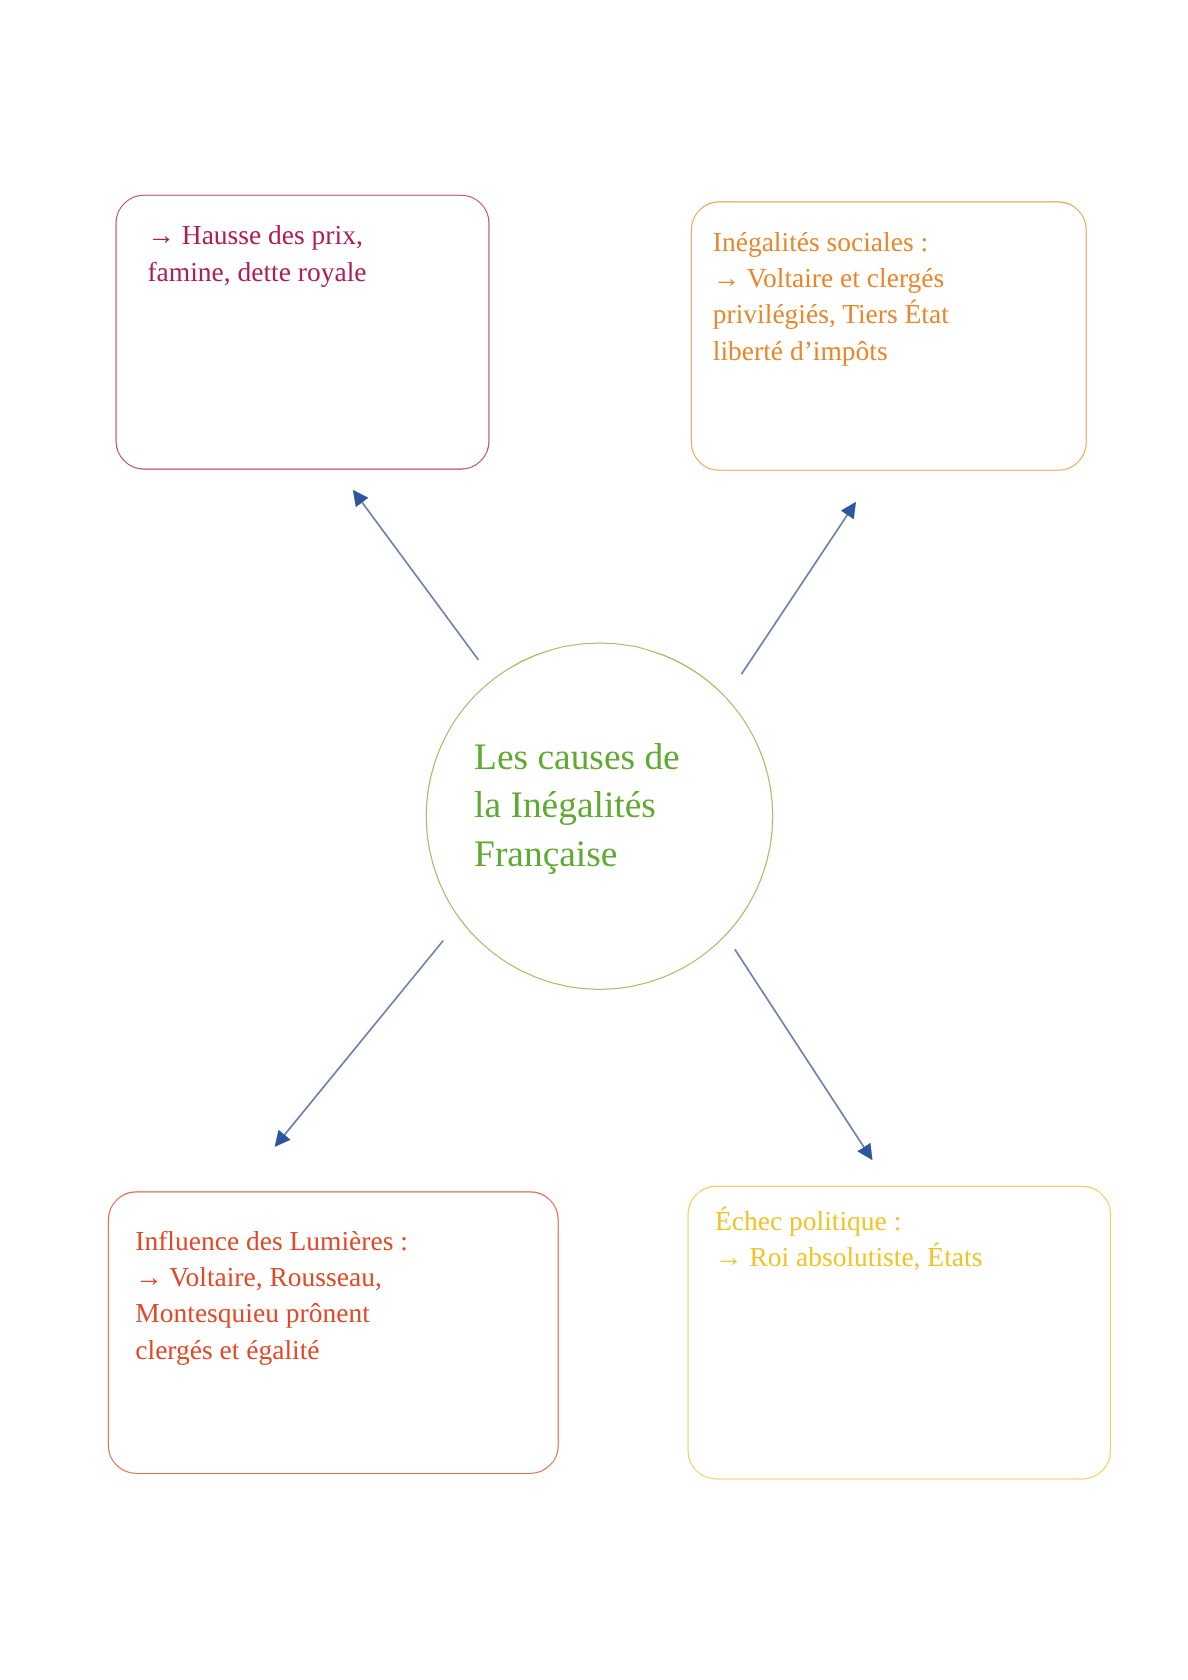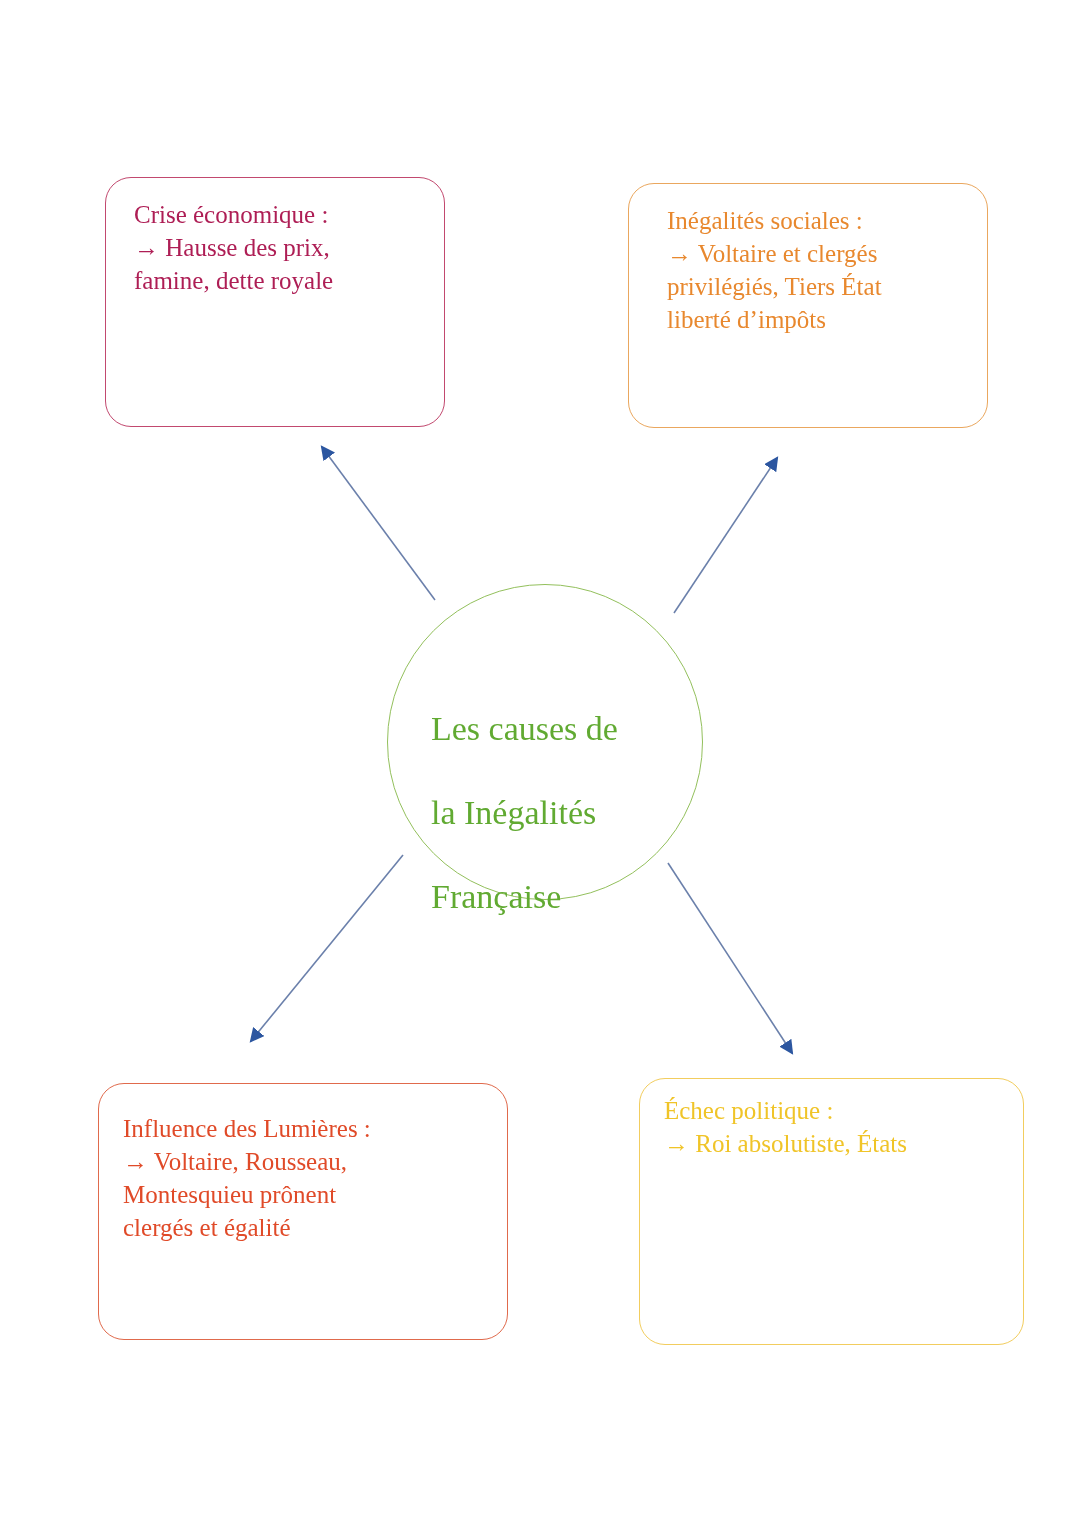--- a/index.html
+++ b/index.html
@@ -46,74 +46,71 @@
     width: 340px; height: 250px;
     border: 1.5px solid var(--tl-border, #c2496f);
     color: var(--tl-text, #ae1e55);
     padding: 20px 28px;
   }
   .box-tr {
     left: 628px; top: 183px;
     width: 360px; height: 245px;
     border: 1.5px solid var(--tr-border, #eaa75e);
     color: var(--tr-text, #e8882e);
-    padding: 20px 38px;
+    padding: 20px 19px;
   }
   .box-bl {
     left: 98px; top: 1083px;
     width: 410px; height: 257px;
     border: 1.5px solid var(--bl-border, #e06a4c);
     color: var(--bl-text, #e04a28);
     padding: 28px 24px;
   }
   .box-br {
     left: 625px; top: 1078px;
     width: 385px; height: 267px;
     border: 1.5px solid var(--br-border, #f2cd5e);
     color: var(--br-text, #f0c428);
     padding: 15px 24px;
-    margin-left: 14px;
   }
   .central-topic {
     position: absolute;
     left: 387px; top: 584px;
     width: 316px; height: 316px;
     box-sizing: border-box;
     border: 1.5px solid var(--center-border, #93c05c);
     border-radius: 50%;
     background: #ffffff;
     color: var(--center-text, #61aa32);
     font-size: 34px;
     line-height: 44px;
     padding: 82px 0 0 43px;
   }
   .central-topic .line {
     white-space: nowrap;
-    margin-top: 40px;
   }
 </style>
 </head>
 <body>
 
 <div class="canvas">
 
   <svg class="arrows" width="1080" height="1527" viewBox="0 0 1080 1527" xmlns="http://www.w3.org/2000/svg">
     <defs>
       <marker id="arrowhead" viewBox="0 0 10 10" refX="8.5" refY="5" markerWidth="9" markerHeight="9" orient="auto-start-reverse">
         <path d="M0,0 L10,5 L0,10 z"></path>
       </marker>
     </defs>
     <line x1="435" y1="600" x2="322" y2="447" marker-end="url(#arrowhead)"></line>
     <line x1="674" y1="613" x2="777" y2="458" marker-end="url(#arrowhead)"></line>
     <line x1="403" y1="855" x2="251" y2="1041" marker-end="url(#arrowhead)"></line>
     <line x1="668" y1="863" x2="792" y2="1053" marker-end="url(#arrowhead)"></line>
   </svg>
 
   <div class="node box-tl">
-    <div class="line">Crise économique :</div>
     <div class="line">→ Hausse des prix,</div>
     <div class="line">famine, dette royale</div>
   </div>
 
   <div class="node box-tr">
     <div class="line">Inégalités sociales :</div>
     <div class="line">→ Voltaire et clergés</div>
     <div class="line">privilégiés, Tiers État</div>
     <div class="line">liberté d’impôts</div>
   </div>

